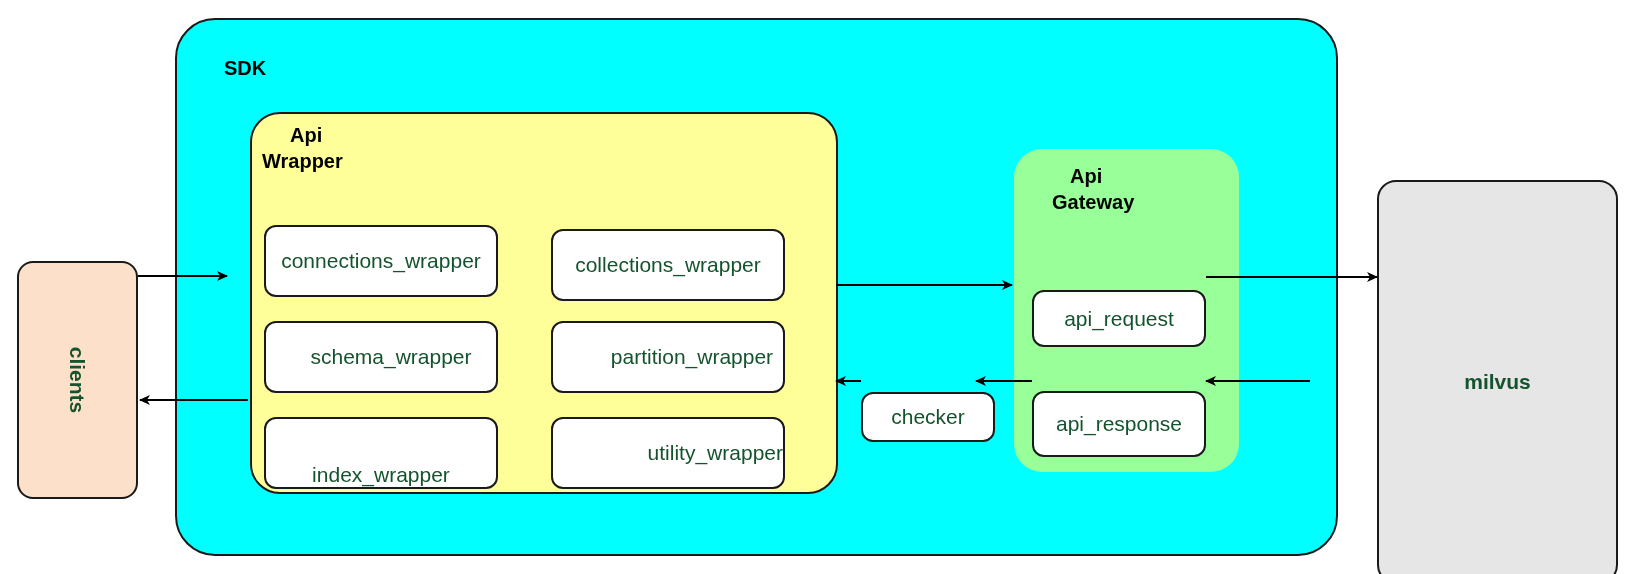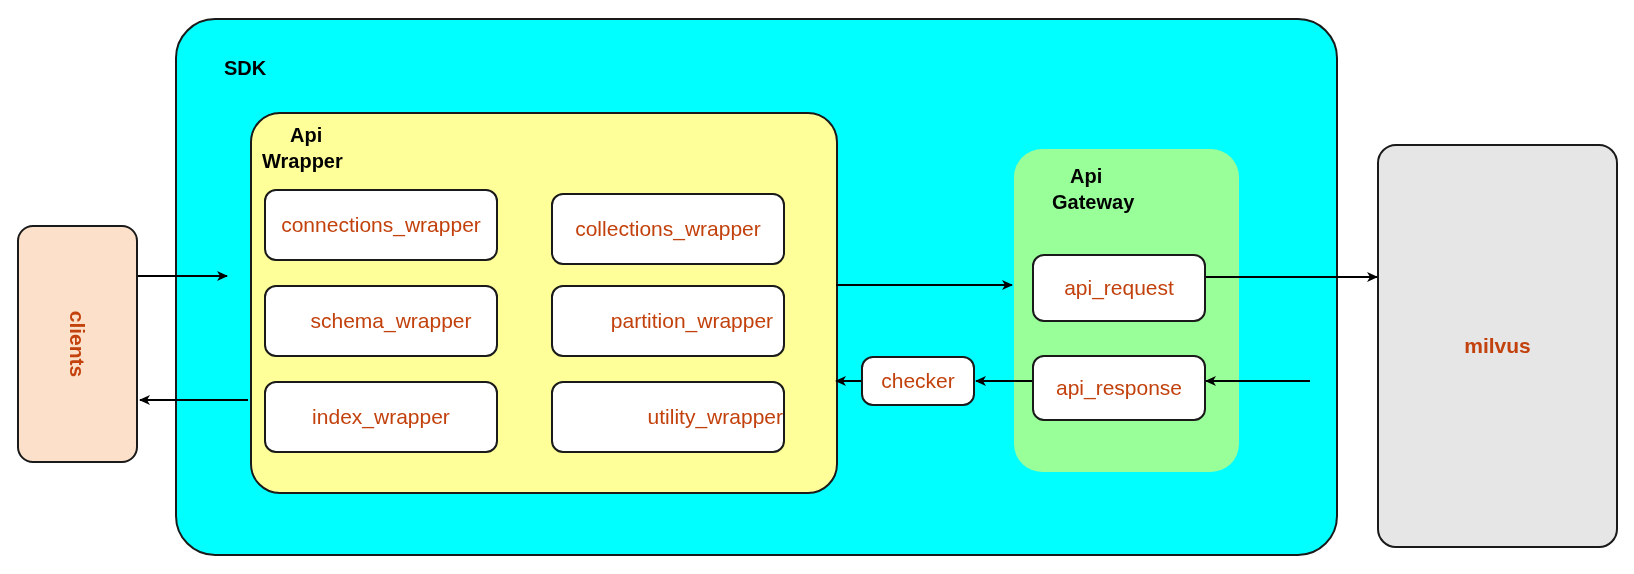--- a/index.html
+++ b/index.html
@@ -79,34 +79,35 @@
   .node {
     position: absolute;
     box-sizing: border-box;
     background: #ffffff;
     border: 2px solid #1a1a1a;
     border-radius: 12px;
     display: flex;
     align-items: center;
     justify-content: center;
     font-size: 21px;
-    color: #c2410c;
+    color: #14532d;
     text-align: center;
+    margin-top: 36px;
   }
   .wrap-node { width: 234px; height: 72px; }
   #node-connections-wrapper { left: 264px; top: 189px; }
   #node-collections-wrapper { left: 551px; top: 193px; justify-content: center; }
   #node-schema-wrapper     { left: 264px; top: 285px; padding-left: 20px; }
   #node-partition-wrapper  { left: 551px; top: 285px; padding-left: 48px; }
-  #node-index-wrapper      { left: 264px; top: 381px; }
+  #node-index-wrapper      { left: 264px; top: 381px; align-items: flex-end; }
   #node-utility-wrapper    { left: 551px; top: 381px; justify-content: flex-end; }
 
-  #node-api-request  { left: 1032px; top: 254px; width: 174px; height: 68px; }
+  #node-api-request  { left: 1032px; top: 254px; width: 174px; height: 57px; }
   #node-api-response { left: 1032px; top: 355px; width: 174px; height: 66px; }
-  #node-checker      { left: 861px;  top: 356px; width: 114px; height: 50px; }
+  #node-checker      { left: 861px;  top: 356px; width: 134px; height: 50px; }
 
   #node-clients {
     left: 17px;
     top: 225px;
     width: 121px;
     height: 238px;
     background: #fce0ca;
     border-radius: 16px;
     font-weight: bold;
     font-size: 21px;

